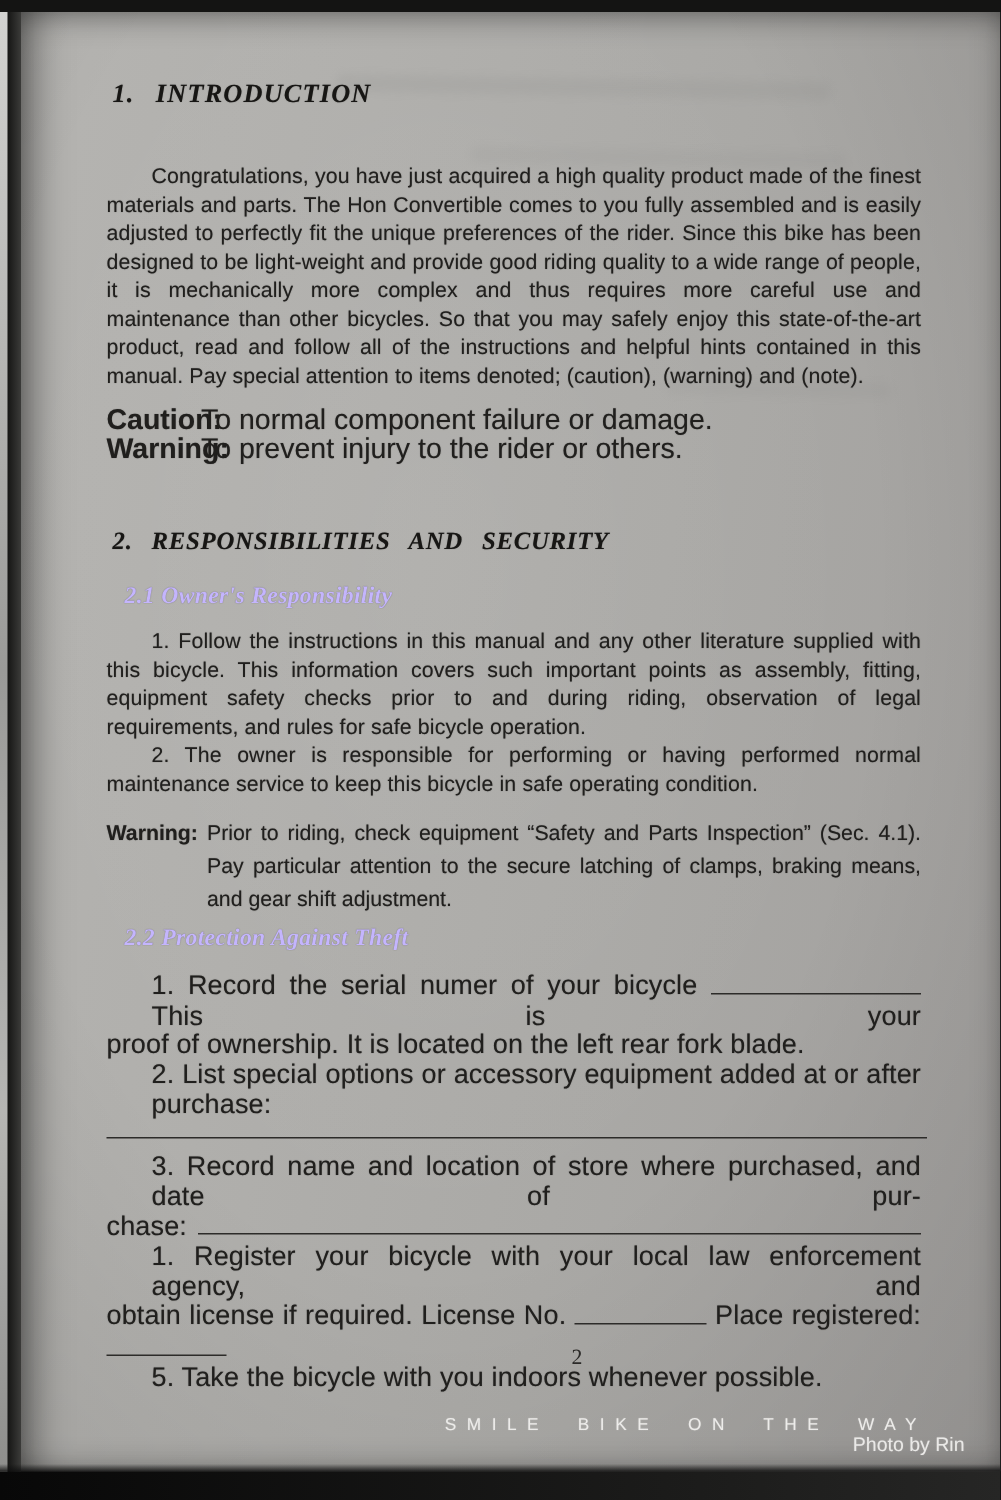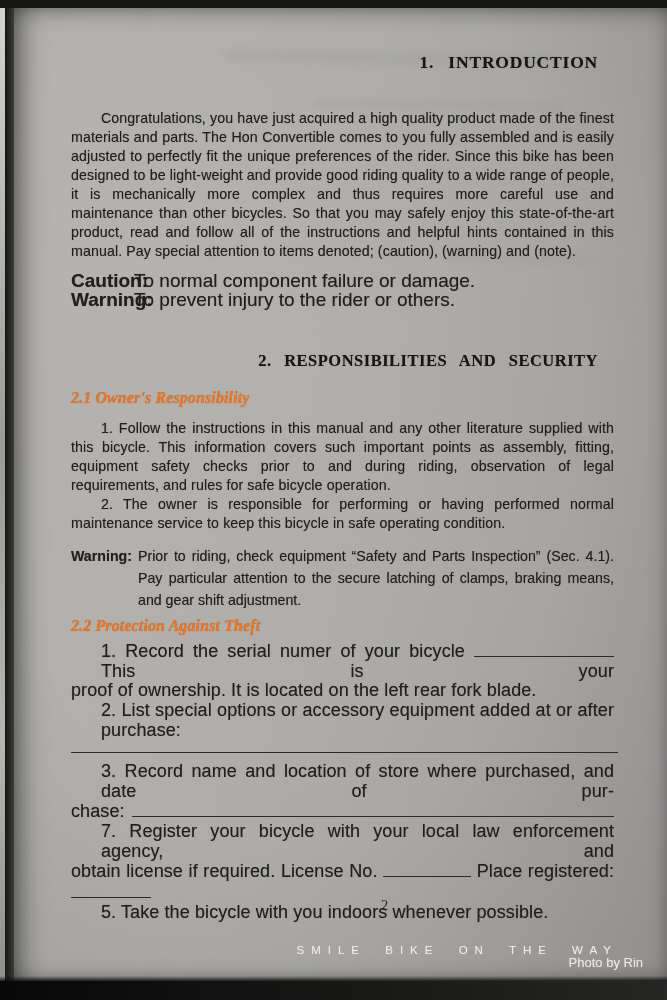--- a/index.html
+++ b/index.html
@@ -25,25 +25,25 @@
   .vignette{position:absolute;left:0;top:0;right:0;bottom:0;
         background:radial-gradient(ellipse at 42% 38%,rgba(255,255,255,.05) 0%,rgba(0,0,0,0) 55%,rgba(0,0,0,.10) 100%);}
   .ghost{position:absolute;filter:blur(3px);opacity:.16;background:#8a8a88;border-radius:4px;transform:scaleX(-1) rotate(-1deg);}
   .ghost-a{left:210px;top:44px;width:330px;height:12px;}
   .ghost-b{left:300px;top:92px;width:250px;height:10px;opacity:.12;}
   .ghost-c{left:430px;top:246px;width:150px;height:10px;opacity:.12;}
   
   .content{position:absolute;left:71px;top:0;width:543px;color:#201f1d;
         filter:blur(.22px);}
   .content *{text-shadow:0 0 .7px rgba(34,33,31,.5);}
-  h1,h2{font-family:"Liberation Serif", serif;color:#171614;text-align:right;margin:16px;}
+  h1,h2{font-family:"Liberation Serif", serif;color:#171614;text-align:left;margin:4px;font-style:italic;}
   h1{font-size:17.5px;margin-top:52px;letter-spacing:.8px;word-spacing:9px;}
   h2{font-size:16.5px;margin-top:42px;letter-spacing:.5px;word-spacing:8px;}
   h3{font-family:"Liberation Serif", serif;font-style:italic;font-weight:bold;
-     font-size:15.8px;color:#f97316;margin:0;margin-top:18px;letter-spacing:.2px;}
+     font-size:15.8px;color:#c4b5fd;margin:12px;margin-top:18px;letter-spacing:.2px;}
   p{font-size:14.2px;line-height:19px;text-align:justify;margin:0;letter-spacing:.1px;}
   .indent{text-indent:30px;}
   .mt24{margin-top:36px;} .mt12{margin-top:12px;} .mt10{margin-top:10px;}
   .def-row{display:flex;font-size:19px;line-height:19px;}
   .def-label{font-weight:bold;width:63px;flex:none;}
   .hang{display:flex;margin-top:12px;font-size:14.2px;}
   .hang-label{font-weight:bold;width:67px;flex:none;line-height:22px;}
   .hang-text{flex:1;line-height:22px;text-align:justify;}
   
   .lines{margin-top:6px;}
@@ -117,21 +117,21 @@
 
       <div class="line jline pind">2.  List special options or accessory equipment added at or after purchase:</div>
       <div class="rule"></div>
 
       <div class="line jline pind">3.  Record name and location of store where purchased, and date of pur-</div>
       <div class="line fill-line">
         <span>chase:</span>
         <span class="blank-fill"></span>
       </div>
 
-      <div class="line jline pind">7.  Register your bicycle with your local law enforcement agency, and</div>
+      <div class="line jline pind">1.  Register your bicycle with your local law enforcement agency, and</div>
       <div class="line jline">
         <span>obtain license if required. License No.</span>
         <span class="blank b88"></span>
         <span>Place registered:</span>
         <span class="blank b80"></span>
       </div>
 
       <div class="line pind">5.  Take the bicycle with you indoors whenever possible.</div>
     </div>
 

